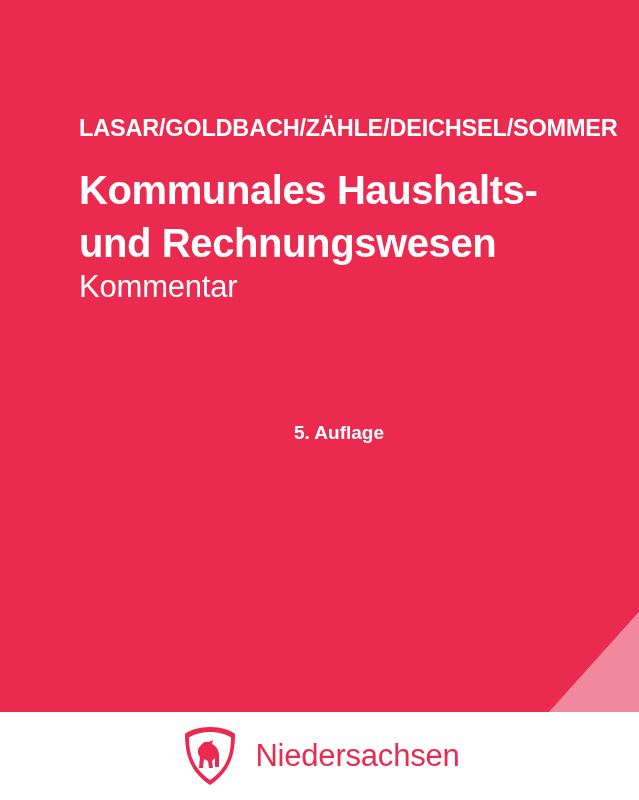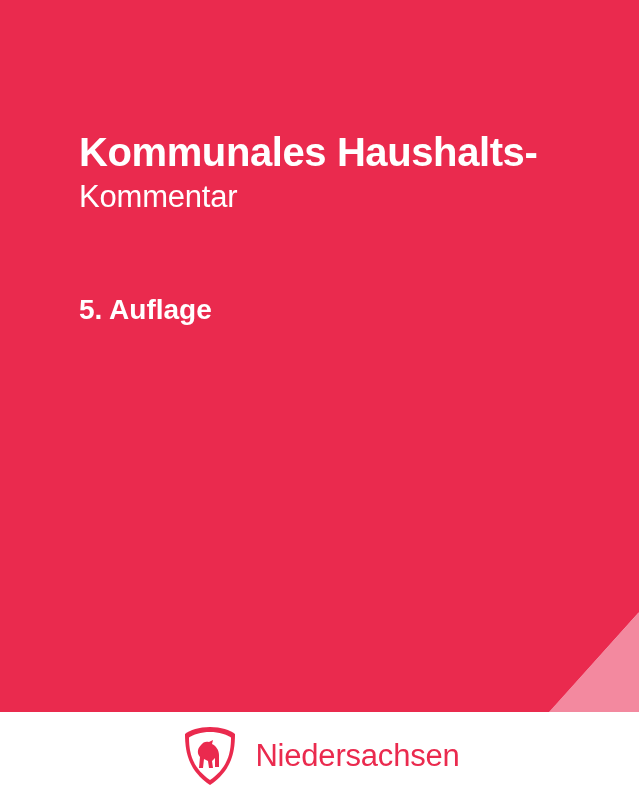--- a/index.html
+++ b/index.html
@@ -60,36 +60,37 @@
     letter-spacing: -0.2px;
     line-height: 1.1;
     white-space: nowrap;
   }
 
   .main-title {
     color: #ffffff;
     font-size: 40px;
     font-weight: bold;
     line-height: 1.32;
-    margin-top: 10px;
+    margin-top: 22px;
     letter-spacing: -0.4px;
   }
 
   .subtitle {
     color: #ffffff;
     font-size: 31px;
     font-weight: normal;
     letter-spacing: -0.2px;
   }
 
   .edition {
     color: #ffffff;
-    font-size: 28px;
+    font-size: 19px;
     font-weight: bold;
-    margin-top: 79px;
+    margin-top: 117px;
+    text-align: center;
   }
 
   
   .logo-area {
     position: absolute;
     left: 0;
     bottom: 0;
     width: 639px;
     height: 88px;
     display: flex;
@@ -118,23 +119,25 @@
 </style>
 </head>
 <body>
 
 <div class="book-cover">
 
   <div class="red-panel"></div>
   <div class="corner-fold"></div>
 
   <div class="text-block">
+    <div class="authors">LASAR/GOLDBACH/ZÄHLE/DEICHSEL/SOMMER</div>
 
     <div class="main-title">
       <div>Kommunales Haushalts-</div>
+      <div>und Rechnungswesen</div>
     </div>
 
     <div class="subtitle">Kommentar</div>
 
     <div class="edition">5. Auflage</div>
   </div>
 
   <div class="logo-area">
     <div class="logo-inner">
       <div class="logo-mark">

